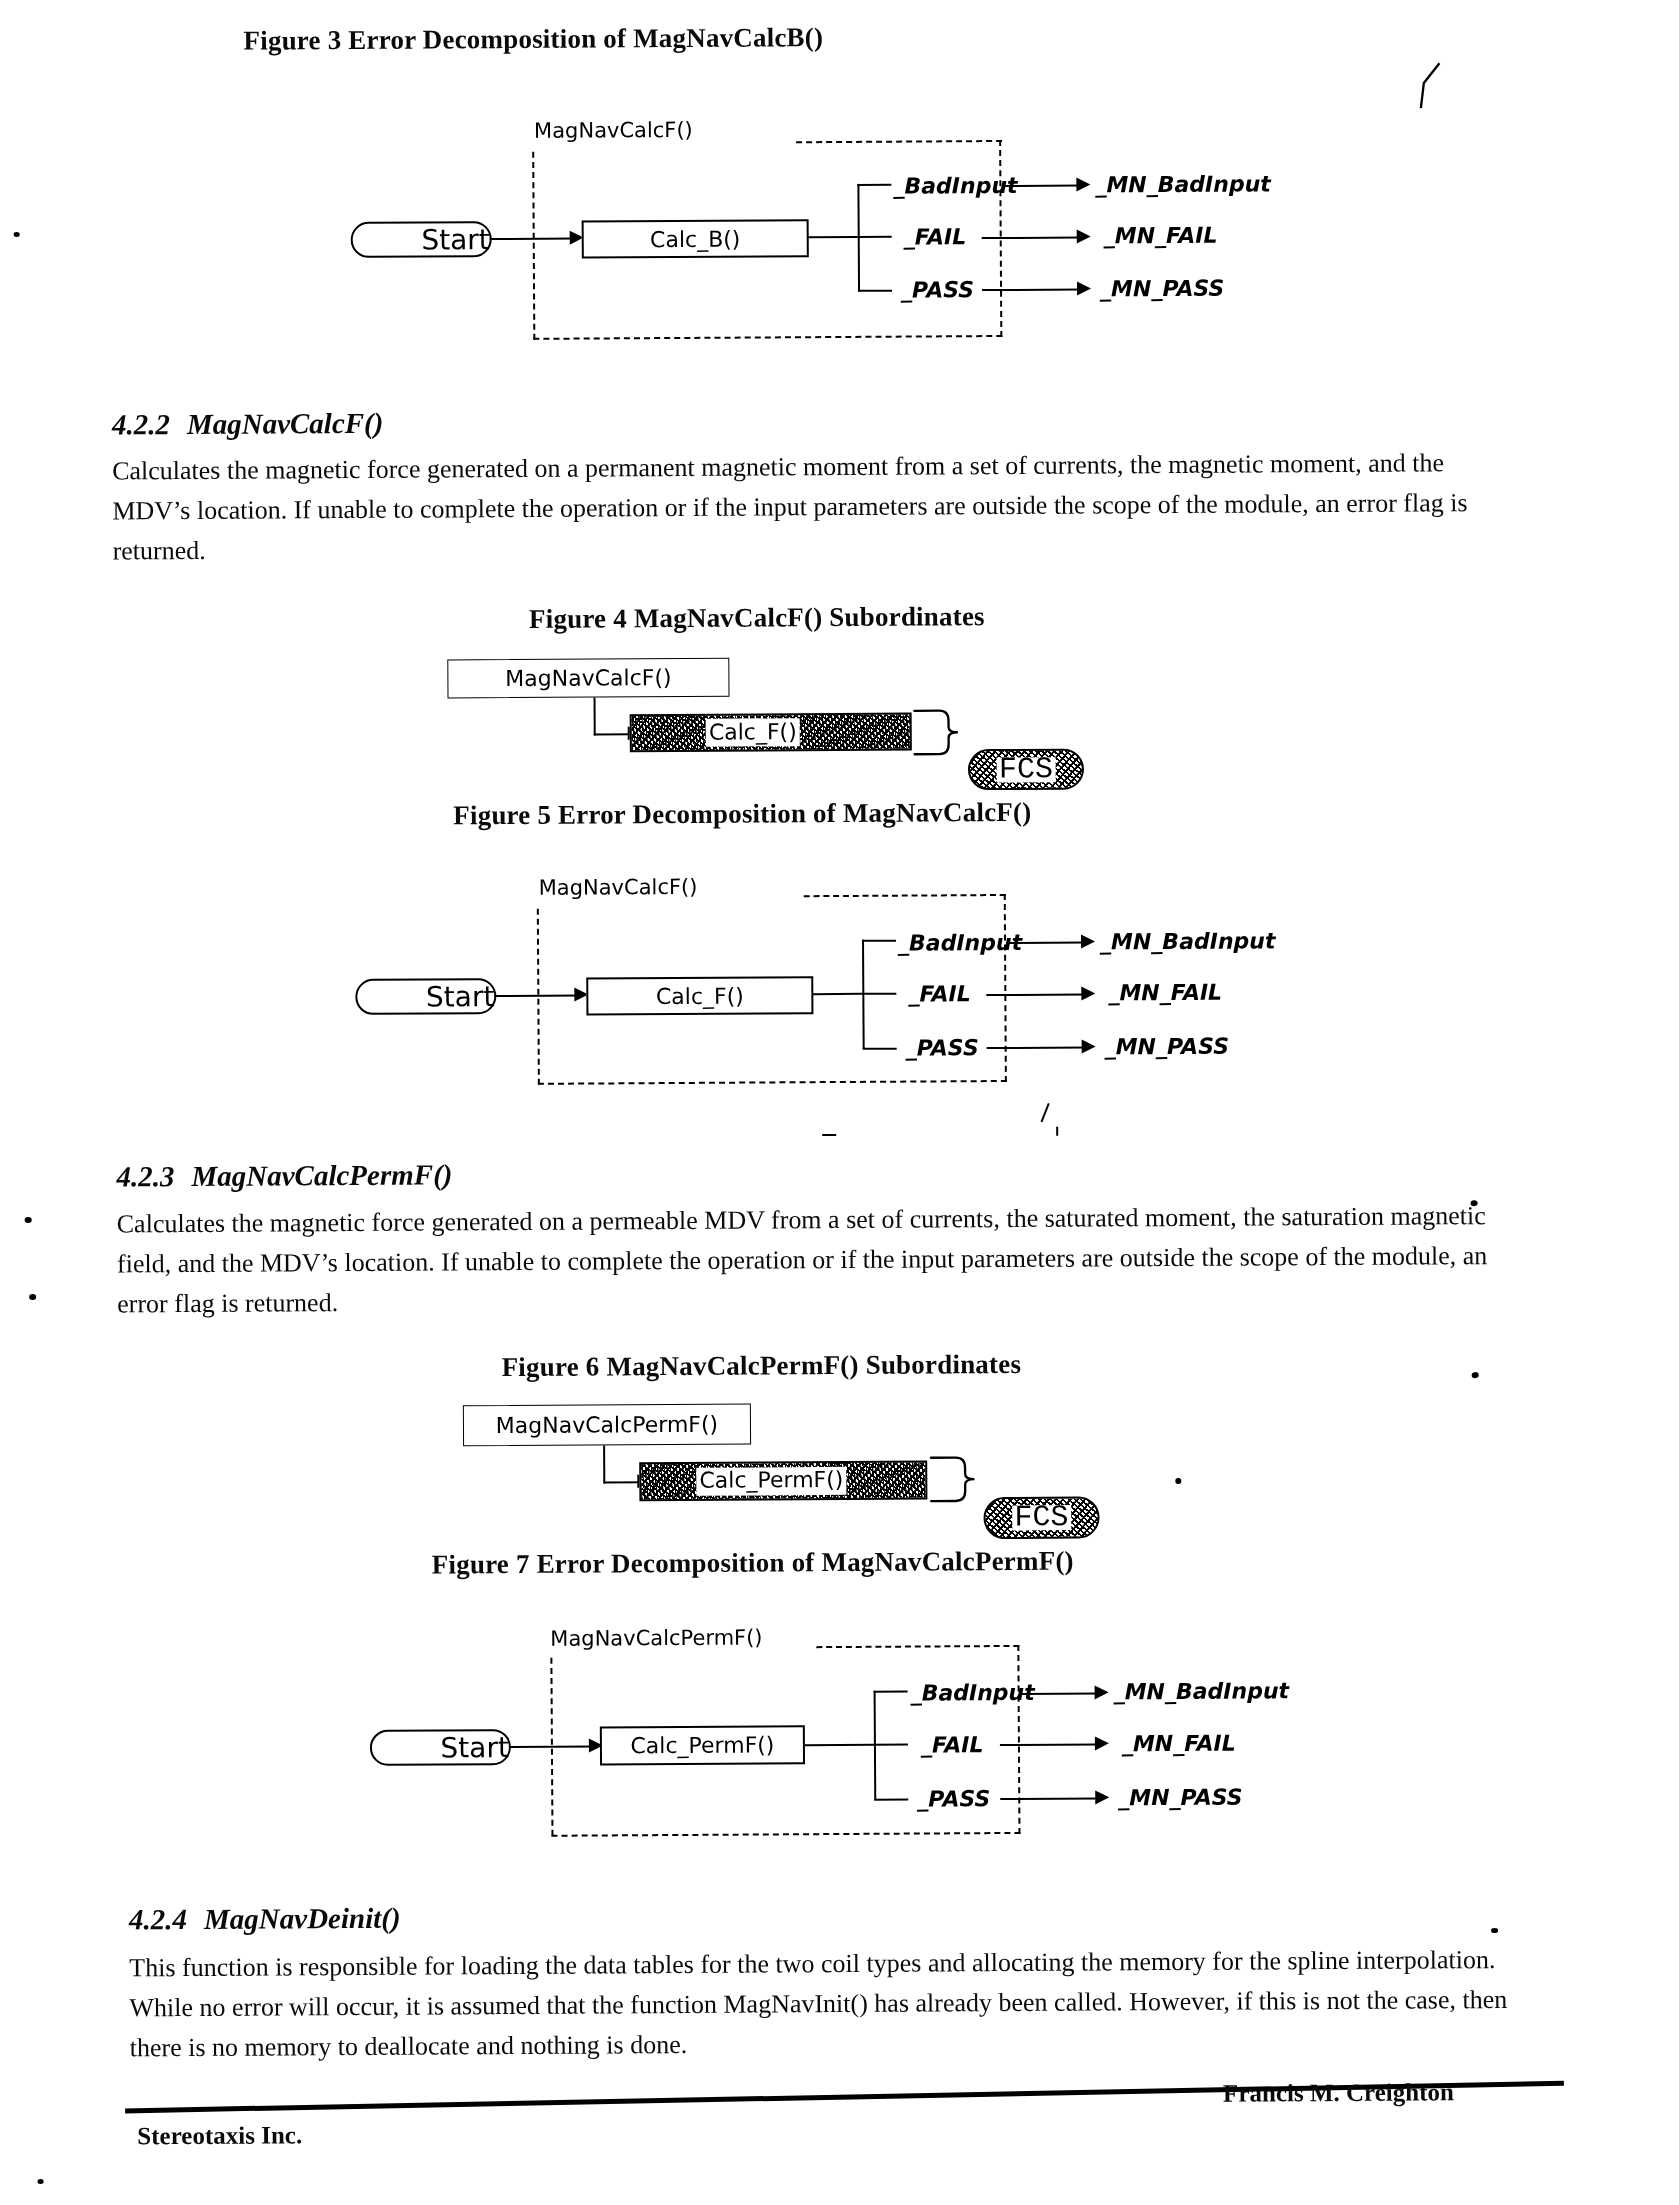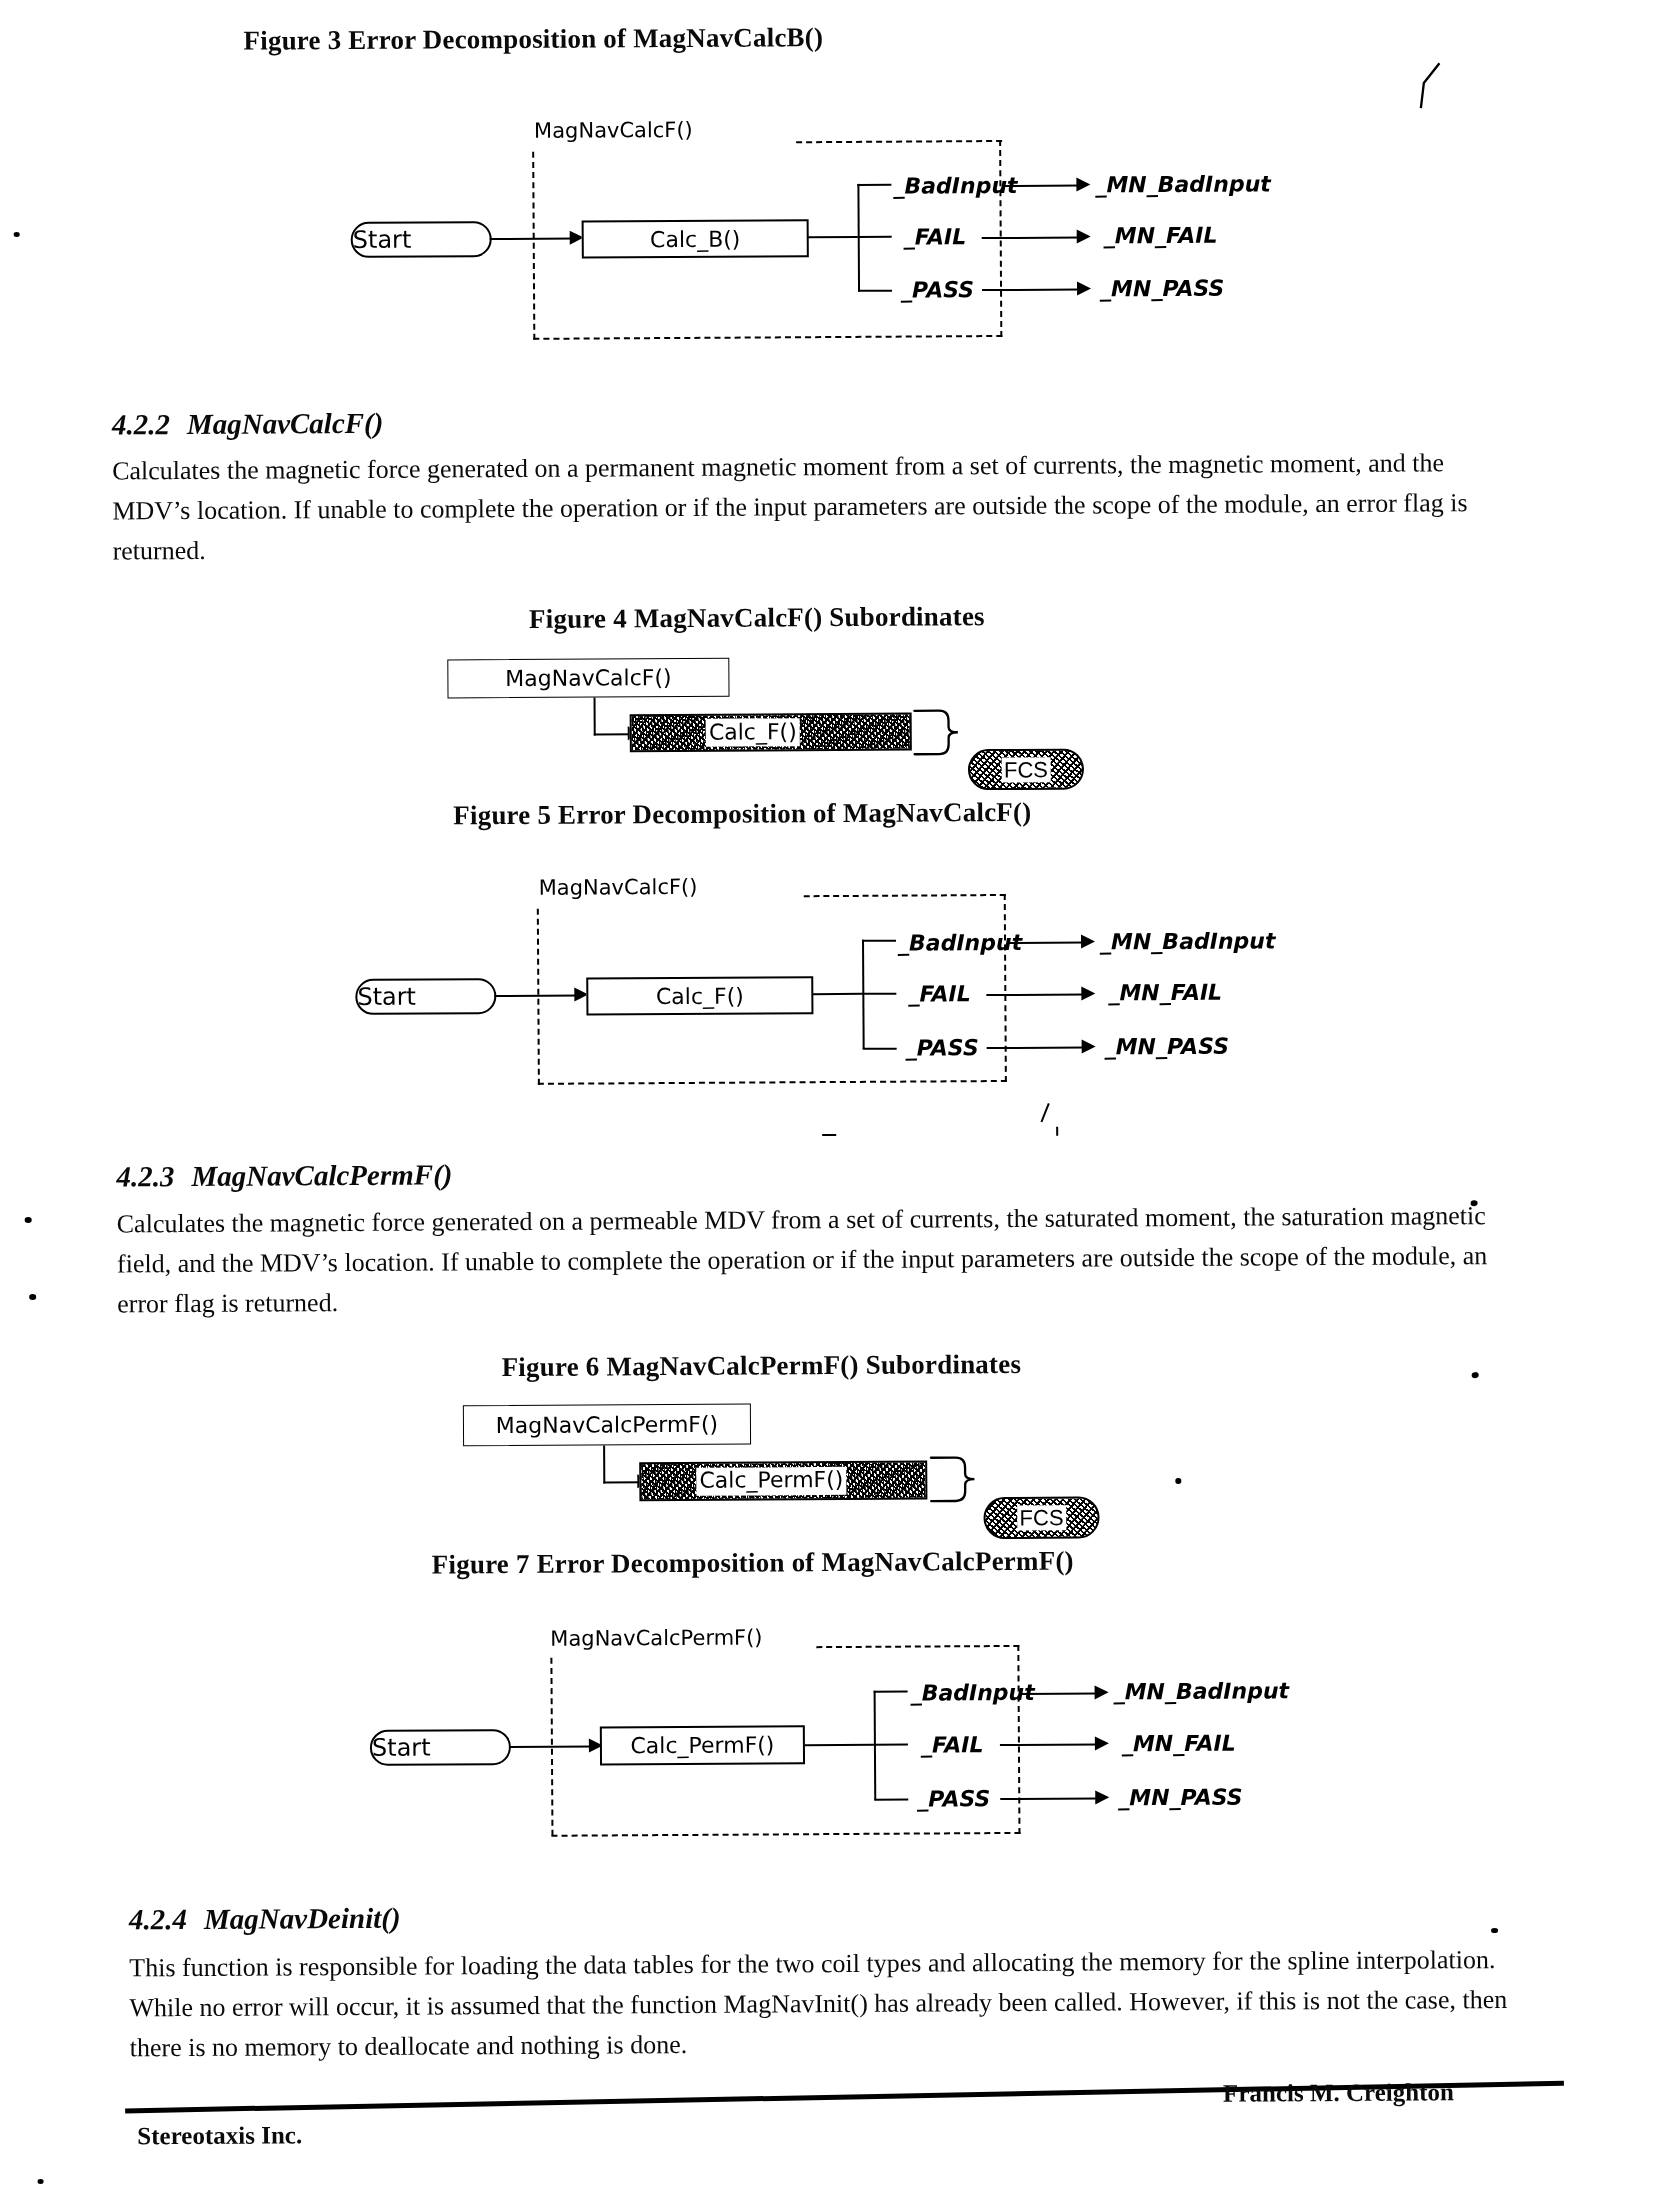--- a/index.html
+++ b/index.html
@@ -76,23 +76,23 @@
     white-space: nowrap;
     color: #000;
   }
 
   
   .start-pill {
     border: 2.3px solid #000;
     border-radius: 31px;
     height: 36px;
     line-height: 33px;
-    text-align: left;
+    text-align: right;
     font-family: "DejaVu Sans", "Liberation Sans", sans-serif;
-    font-size: 24px;
+    font-size: 28px;
     color: #000;
     background: #fff;
     box-sizing: border-box;
   }
 
   
   .proc-box {
     border: 2.3px solid #000;
     box-sizing: border-box;
     background: #fff;
@@ -154,22 +154,22 @@
     background-color: #ffffff;
     background-image:
       repeating-linear-gradient(41deg, #000 0px, #000 1.6px, transparent 1.6px, transparent 3.9px),
       repeating-linear-gradient(-48deg, #000 0px, #000 1.6px, transparent 2.3px, transparent 5.5px);
   }
   .fcs-pill .capsule-label {
     position: absolute;
     top: 50%; left: 50%;
     transform: translate(-50%, -50%);
     background: #fff;
-    font-family: Liberation Sans, sans-serif;
-    font-size: 22px;
+    font-family: Liberation Mono, monospace;
+    font-size: 30px;
     color: #000;
     padding: 0 2.3px;
     white-space: nowrap;
     line-height: 25px;
   }
 
   
   .footer-rule {
     position: absolute;
     height: 4.7px;

